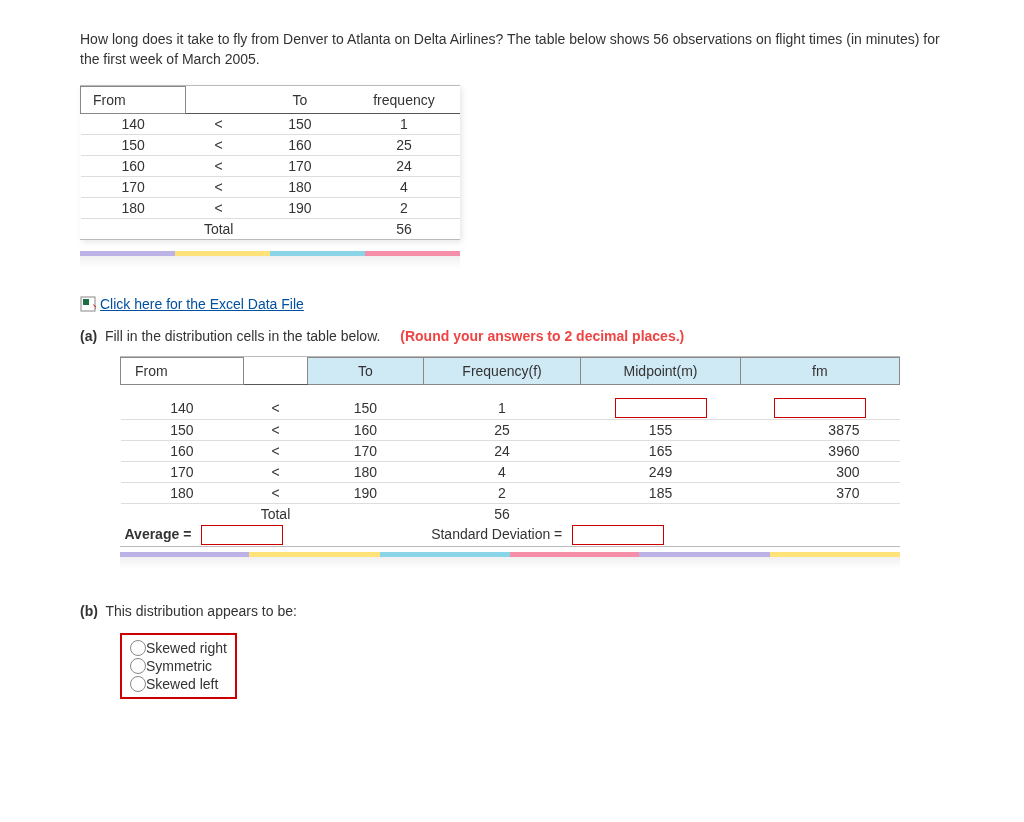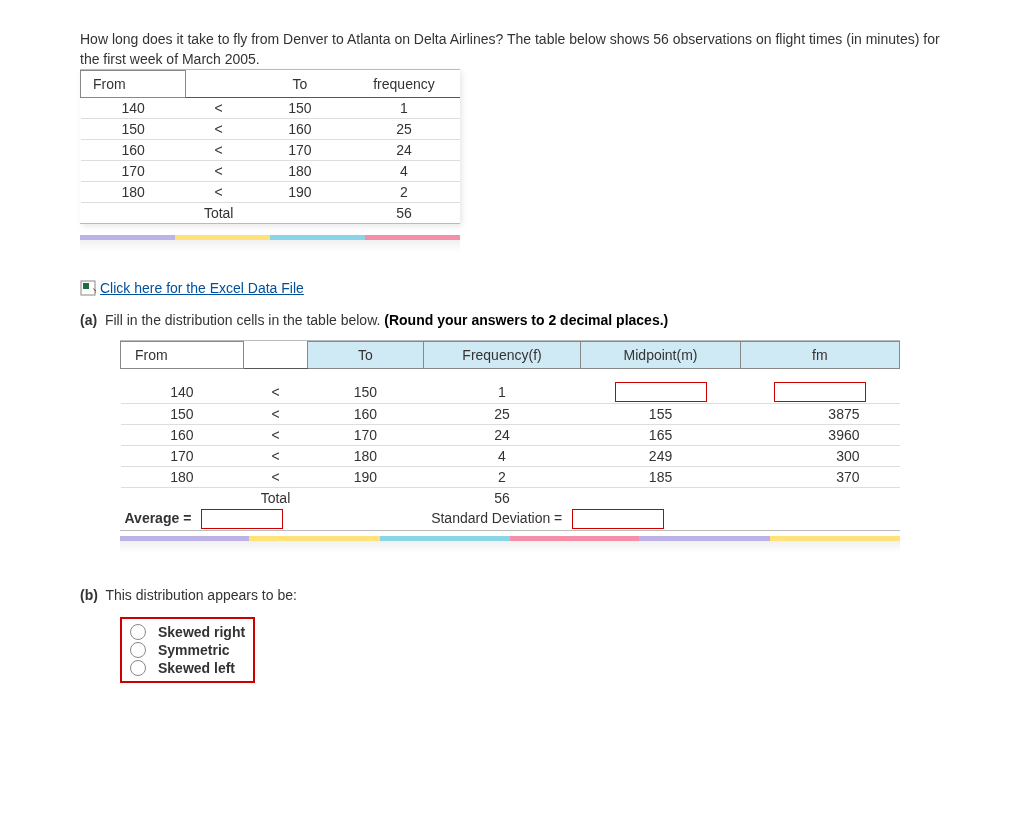--- a/index.html
+++ b/index.html
@@ -6,21 +6,21 @@
     font-family: Arial, Helvetica, sans-serif;
     font-size: 14px;
     color: #333;
     margin: 0;
     padding: 30px 80px;
     background: #fff;
     width: 1024px;
     box-sizing: border-box;
   }
   .question-text {
-    margin-bottom: 0;
+    margin-bottom: 16px;
     line-height: 1.4;
   }
   table {
     border-collapse: collapse;
   }
   .table-container {
     border-top: 1px solid #bbb;
     border-bottom: 1px solid #bbb;
     box-shadow: 2px 2px 6px rgba(0,0,0,0.1);
     display: inline-block;
@@ -58,21 +58,21 @@
     gap: 4px;
   }
   .link-row a {
     color: #0050a0;
     text-decoration: underline;
   }
   .excel-icon {
     width: 16px; height: 16px; display:inline-block;
   }
   .part-label { margin: 8px 0 12px 0; }
-  .red-bold { color: #000000; font-weight: bold; }
+  .red-bold { color: #ef4444; font-weight: bold; margin-left: 16px; }
 
   
   .t2-wrap { margin-left: 40px; display:inline-block; border-top:1px solid #bbb; border-bottom:1px solid #bbb;}
   .t2 { width: 780px; }
   .t2 td { padding: 1px 8px; text-align:center; height:18px; border-bottom:1px solid #ddd;}
   .t2 .hr td { border-bottom:1px solid #555; padding:4px 8px;}
   .t2 .hr .hbox { background:#d0eaf5; border:1px solid #888; padding:4px 8px; }
   .t2 .hr .from-cell { border:1px solid #888; text-align:left; padding-left:14px; background:#fff;}
   .t2 .spacer-row td { height:10px; border:none;}
   .t2 .total-row td { border-top:1px solid #555; border-bottom:none;}
@@ -91,21 +91,21 @@
     background: linear-gradient(to right,#bdb2e6 0 16.6%,#ffe27a 16.6% 33.3%,#8ad4e8 33.3% 50%,#f58ea8 50% 66.6%,#bdb2e6 66.6% 83.3%,#ffe27a 83.3% 100%);
   }
 
   .part-b { margin-top: 34px; }
   .radio-box {
     border: 2px solid #c00;
     display:inline-block;
     padding: 4px 8px;
     margin: 14px 0 0 40px;
   }
-  .radio-row { display:flex; align-items:center; gap:12px; padding:1px 0;font-weight:bold;}
+  .radio-row { display:flex; align-items:center; gap:0; padding:1px 0;}
   .radio {
     width:14px; height:14px; border:1px solid #888; border-radius:50%; display:inline-block; background:#fff;
   }
   .shadow-line {
     height: 12px;
     background: linear-gradient(to bottom,rgba(0,0,0,0.06),rgba(0,0,0,0));
   }
   strong { font-weight:bold; }
 </style>
 </head>

